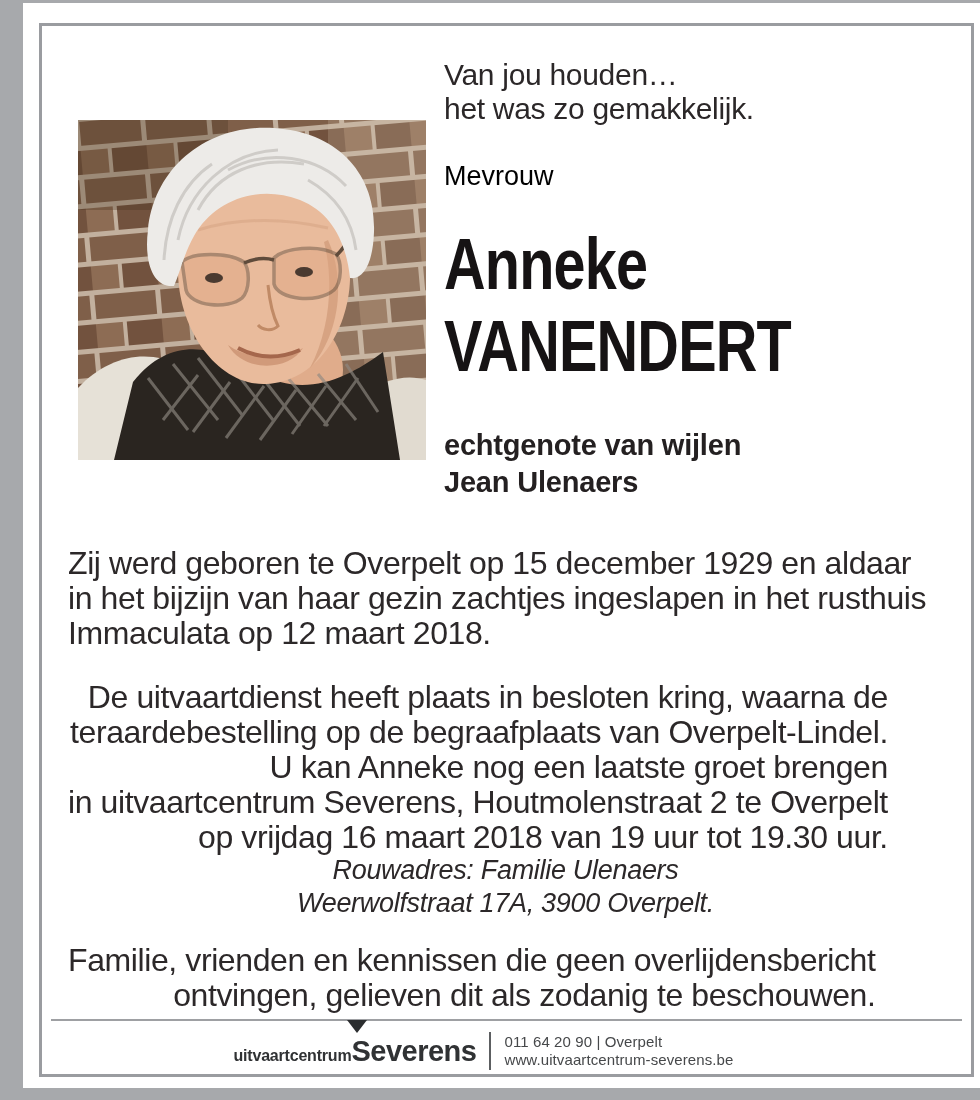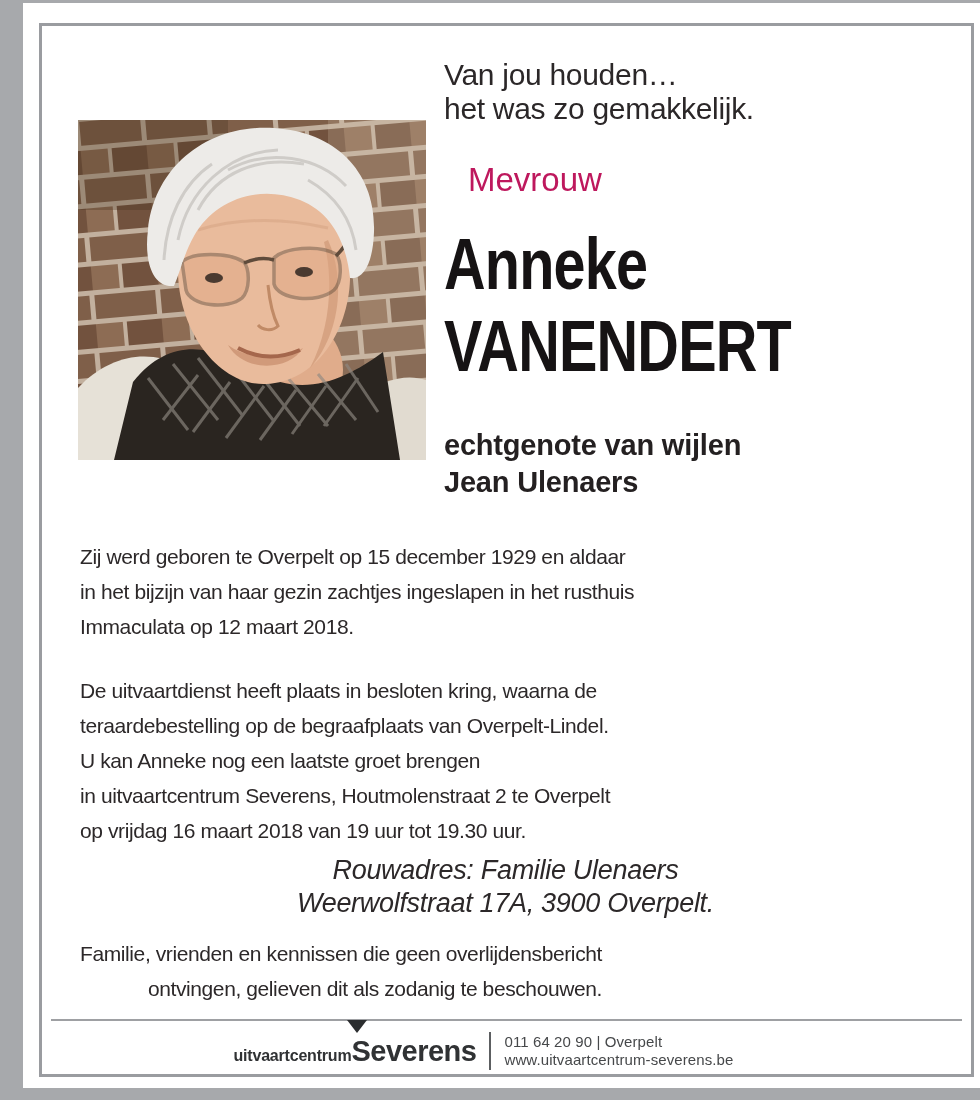--- a/index.html
+++ b/index.html
@@ -8,31 +8,31 @@
 
   .card { position:absolute; left:23px; top:3px; width:965px; height:1085px;
     background:#ffffff; }
   .frame { position:absolute; left:16px; top:20px; right:14px; bottom:11px;
     border:3px solid #9a9ca0; pointer-events:none; }
 
   .photo { position:absolute; left:55px; top:117px; width:348px; height:340px; display:block; }
 
   .opening { position:absolute; left:421px; top:55px; font-size:30px; line-height:34px;
     color:#2b2728; letter-spacing:-0.3px; }
-  .salutation { position:absolute; left:421px; top:158px; font-size:33px; color:#be185d;margin-left:24px; }
+  .salutation { position:absolute; left:421px; top:158px; font-size:27px; color:#000000; }
   .name { position:absolute; left:421px; top:220px; font-size:72px; font-weight:bold;
     line-height:82px; color:#161314; letter-spacing:-1px; white-space:nowrap;
     transform:scaleX(0.80); transform-origin:left top; }
   .relation { position:absolute; left:421px; top:424px; font-size:29px; font-weight:bold;
     line-height:37px; color:#242021; letter-spacing:-0.2px; }
 
-  .para { position:absolute; left:45px; color:#2c2829; font-size:21px; letter-spacing:-0.4px;margin-left:12px; }
+  .para { position:absolute; left:45px; color:#2c2829; font-size:32px; letter-spacing:-0.4px; }
   .para .tline { height:35px; white-space:nowrap; }
   .p1 { top:542px; }
-  .p2 { top:676px; }
+  .p2 { top:676px;text-align:right; }
   .p3 { top:939px;text-align:right; }
   .mourning { position:absolute; left:0; right:0; top:852px; text-align:center;
     font-style:italic; font-size:27px; color:#2c2829; letter-spacing:-0.3px; }
   .mourning .tline { height:33px; white-space:nowrap; }
 
   .separator { position:absolute; left:28px; top:1016px; width:911px; height:2px;
     background:#9ea0a3; }
 
   .footer { position:absolute; left:0; right:0; top:1022px; height:52px;
     display:flex; align-items:center; justify-content:center; gap:13px;

